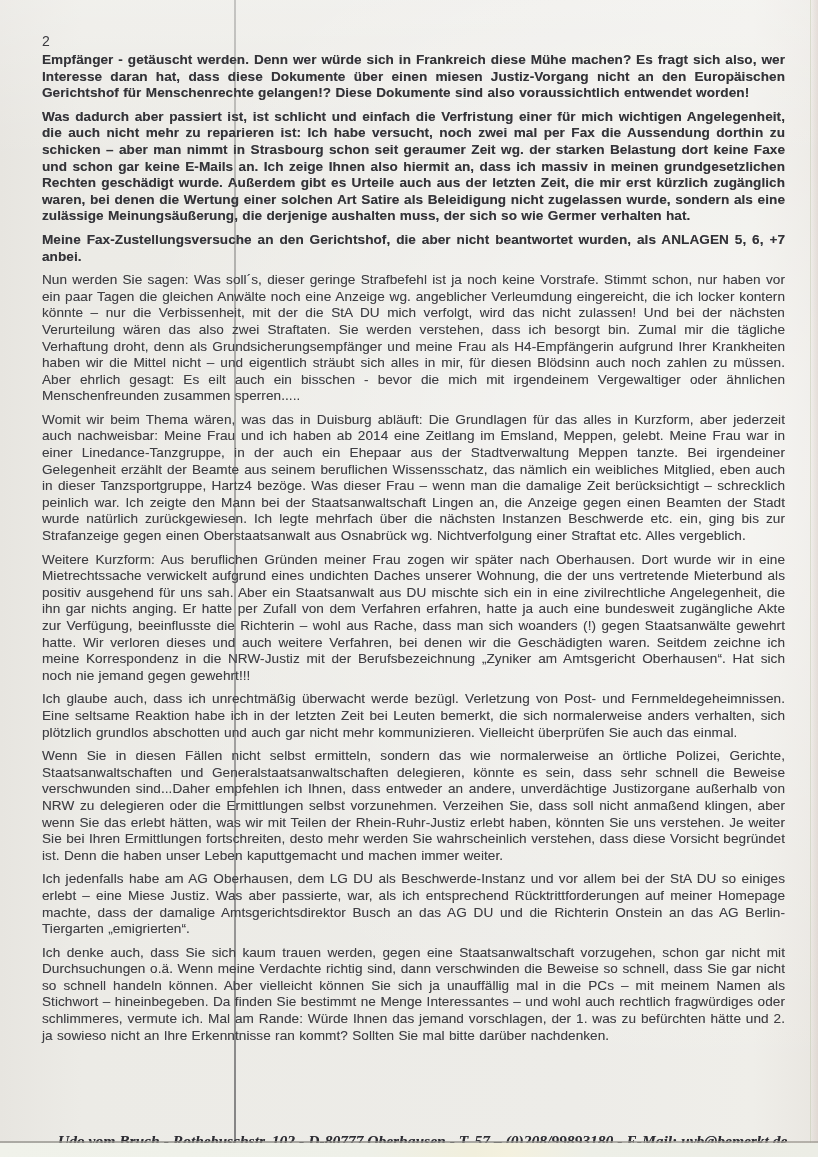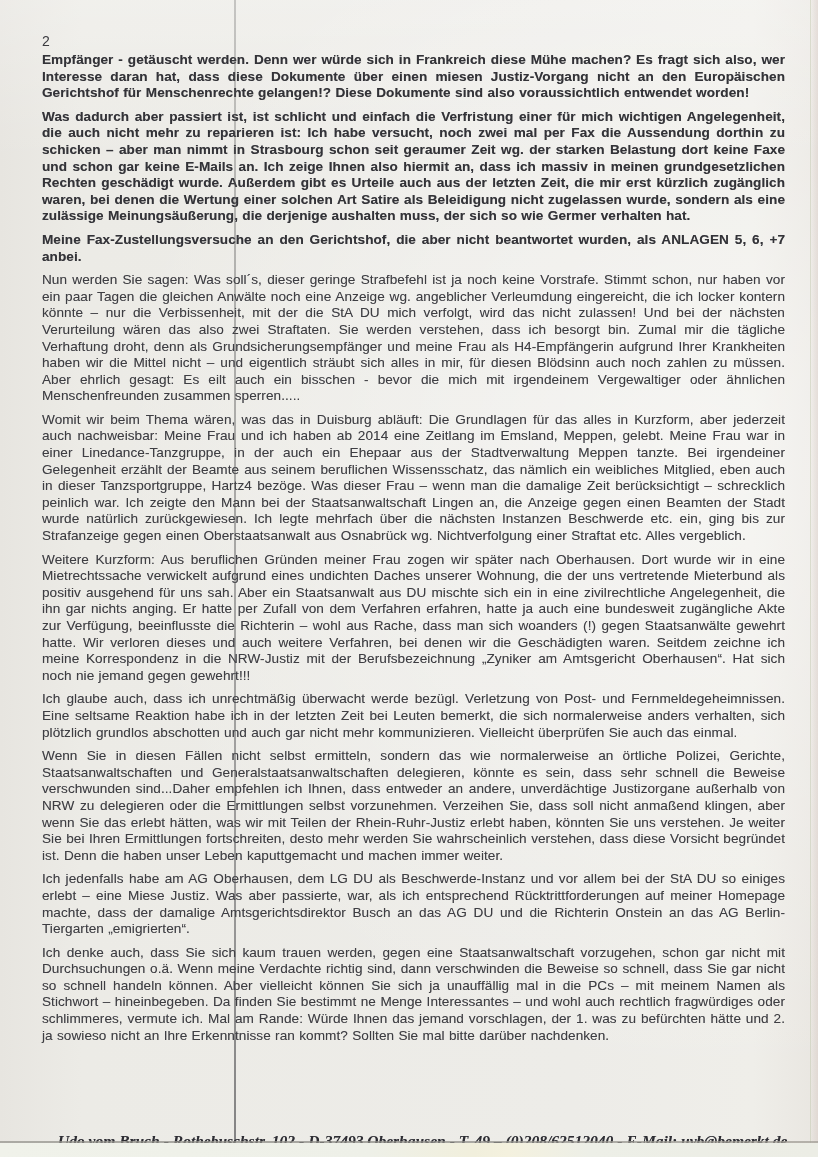--- a/index.html
+++ b/index.html
@@ -144,23 +144,23 @@
     <div class="para">Wenn Sie in diesen Fällen nicht selbst ermitteln, sondern das wie normalerweise an örtliche Polizei, Gerichte, Staatsanwaltschaften und Generalstaatsanwaltschaften delegieren, könnte es sein, dass sehr schnell die Beweise verschwunden sind...Daher empfehlen ich Ihnen, dass entweder an andere, unverdächtige Justizorgane außerhalb von NRW zu delegieren oder die Ermittlungen selbst vorzunehmen. Verzeihen Sie, dass soll nicht anmaßend klingen, aber wenn Sie das erlebt hätten, was wir mit Teilen der Rhein-Ruhr-Justiz erlebt haben, könnten Sie uns verstehen. Je weiter Sie bei Ihren Ermittlungen fortschreiten, desto mehr werden Sie wahrscheinlich verstehen, dass diese Vorsicht begründet ist. Denn die haben unser Leben kaputtgemacht und machen immer weiter.</div>
     <div class="para">Ich jedenfalls habe am AG Oberhausen, dem LG DU als Beschwerde-Instanz und vor allem bei der StA DU so einiges erlebt – eine Miese Justiz. Was aber passierte, war, als ich entsprechend Rücktrittforderungen auf meiner Homepage machte, dass der damalige Amtsgerichtsdirektor Busch an das AG DU und die Richterin Onstein an das AG Berlin-Tiergarten „emigrierten“.</div>
     <div class="para">Ich denke auch, dass Sie sich kaum trauen werden, gegen eine Staatsanwaltschaft vorzugehen, schon gar nicht mit Durchsuchungen o.ä. Wenn meine Verdachte richtig sind, dann verschwinden die Beweise so schnell, dass Sie gar nicht so schnell handeln können. Aber vielleicht können Sie sich ja unauffällig mal in die PCs – mit meinem Namen als Stichwort – hineinbegeben. Da finden Sie bestimmt ne Menge Interessantes – und wohl auch rechtlich fragwürdiges oder schlimmeres, vermute ich. Mal am Rande: Würde Ihnen das jemand vorschlagen, der 1. was zu befürchten hätte und 2. ja sowieso nicht an Ihre Erkenntnisse ran kommt? Sollten Sie mal bitte darüber nachdenken.</div>
   </div>
 
   <div class="footer">
     <span>Udo vom Bruch</span>
     <span class="sep">-</span>
     <span>Rothebuschstr. 102</span>
     <span class="sep">-</span>
-    <span>D-37493 Oberhausen</span>
+    <span>D-80777 Oberhausen</span>
     <span class="sep">-</span>
-    <span>T. 49 – (0)208/62512040</span>
+    <span>T. 57 – (0)208/99893180</span>
     <span class="sep">-</span>
     <span>E-Mail: uvb@bemerkt.de</span>
   </div>
 
   <div class="fold-line"></div>
   <div class="right-edge-line"></div>
   <div class="right-edge-shade"></div>
   <div class="footer-rule"></div>
   <div class="page-bottom-edge"></div>
 

